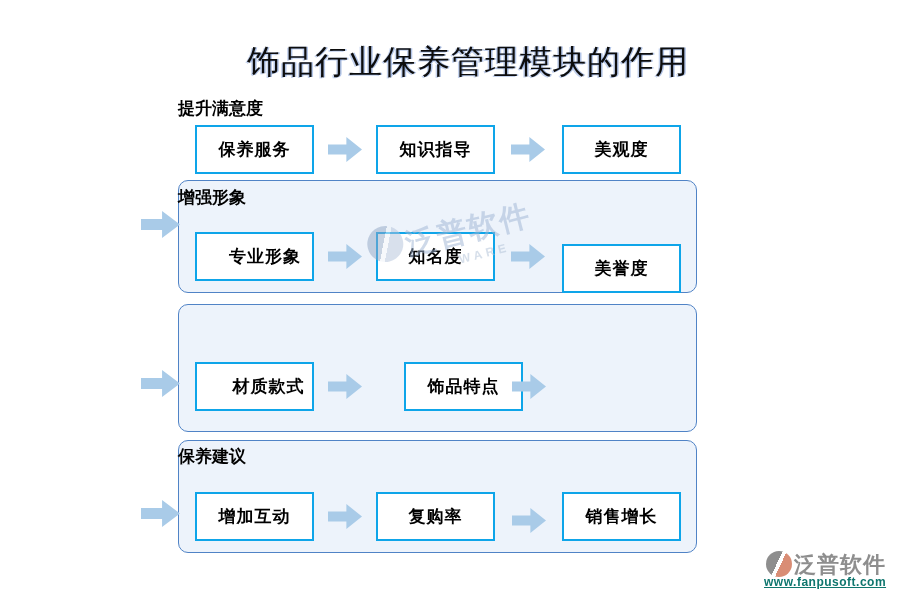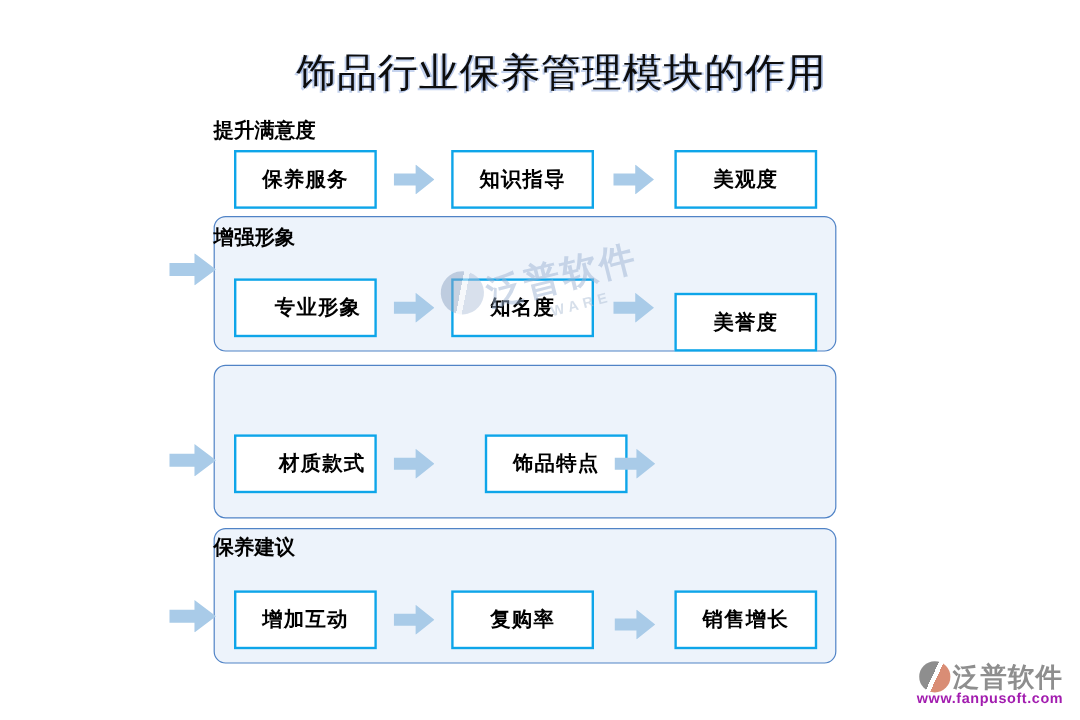--- a/index.html
+++ b/index.html
@@ -56,21 +56,21 @@
   .fl-mark{
     position:absolute;left:2px;top:3px;width:26px;height:26px;border-radius:50%;
     background:linear-gradient(115deg,#8e8e8e 44%,#ffffff 44% 55%,#D98D75 55%);
   }
   .fl-brand{
     position:absolute;left:30px;top:2px;font-size:22px;font-weight:bold;
     color:#8E8E8E;letter-spacing:1px;white-space:nowrap;
   }
   .fl-url{
     position:absolute;left:0px;top:27px;font-size:12px;font-weight:bold;
-    color:#a21caf;white-space:nowrap;letter-spacing:.5px;
+    color:#0f766e;white-space:nowrap;letter-spacing:.5px;text-decoration:underline;
   }
 </style>
 </head>
 <body>
 
 <div id="canvas">
 
   <div class="title">饰品行业保养管理模块的作用</div>
 
   <svg class="connectors" width="900" height="600" viewBox="0 0 900 600">

